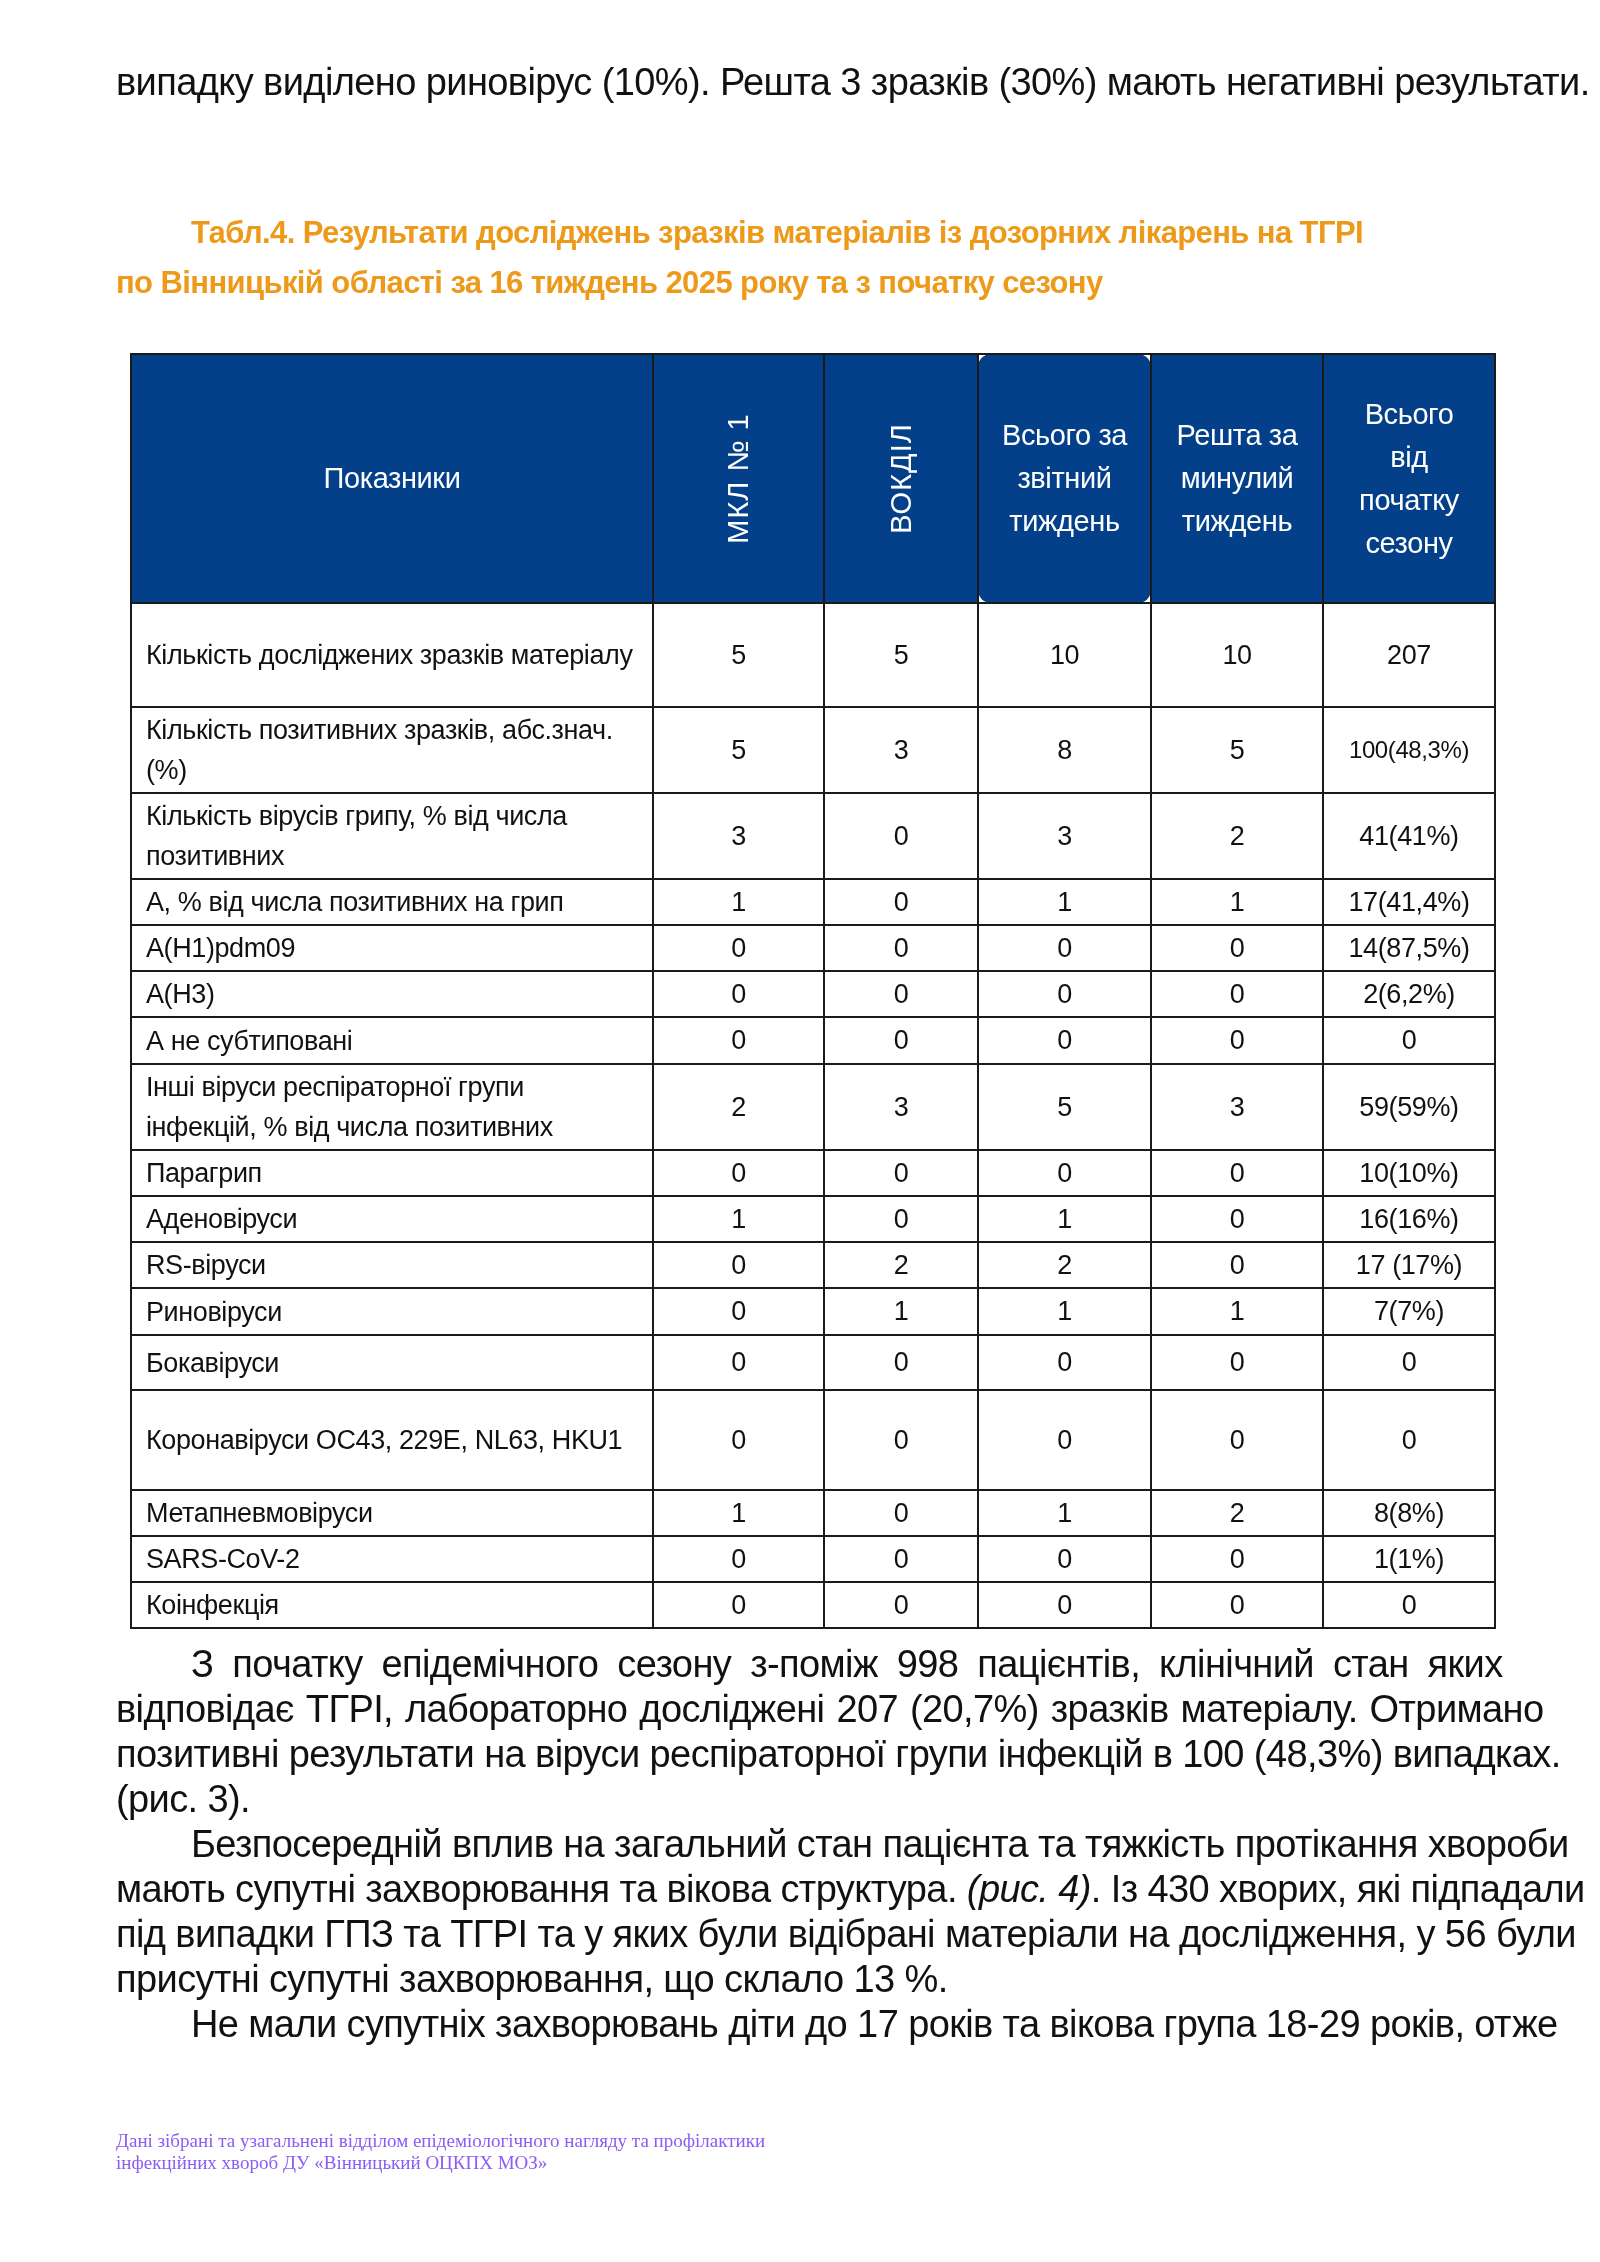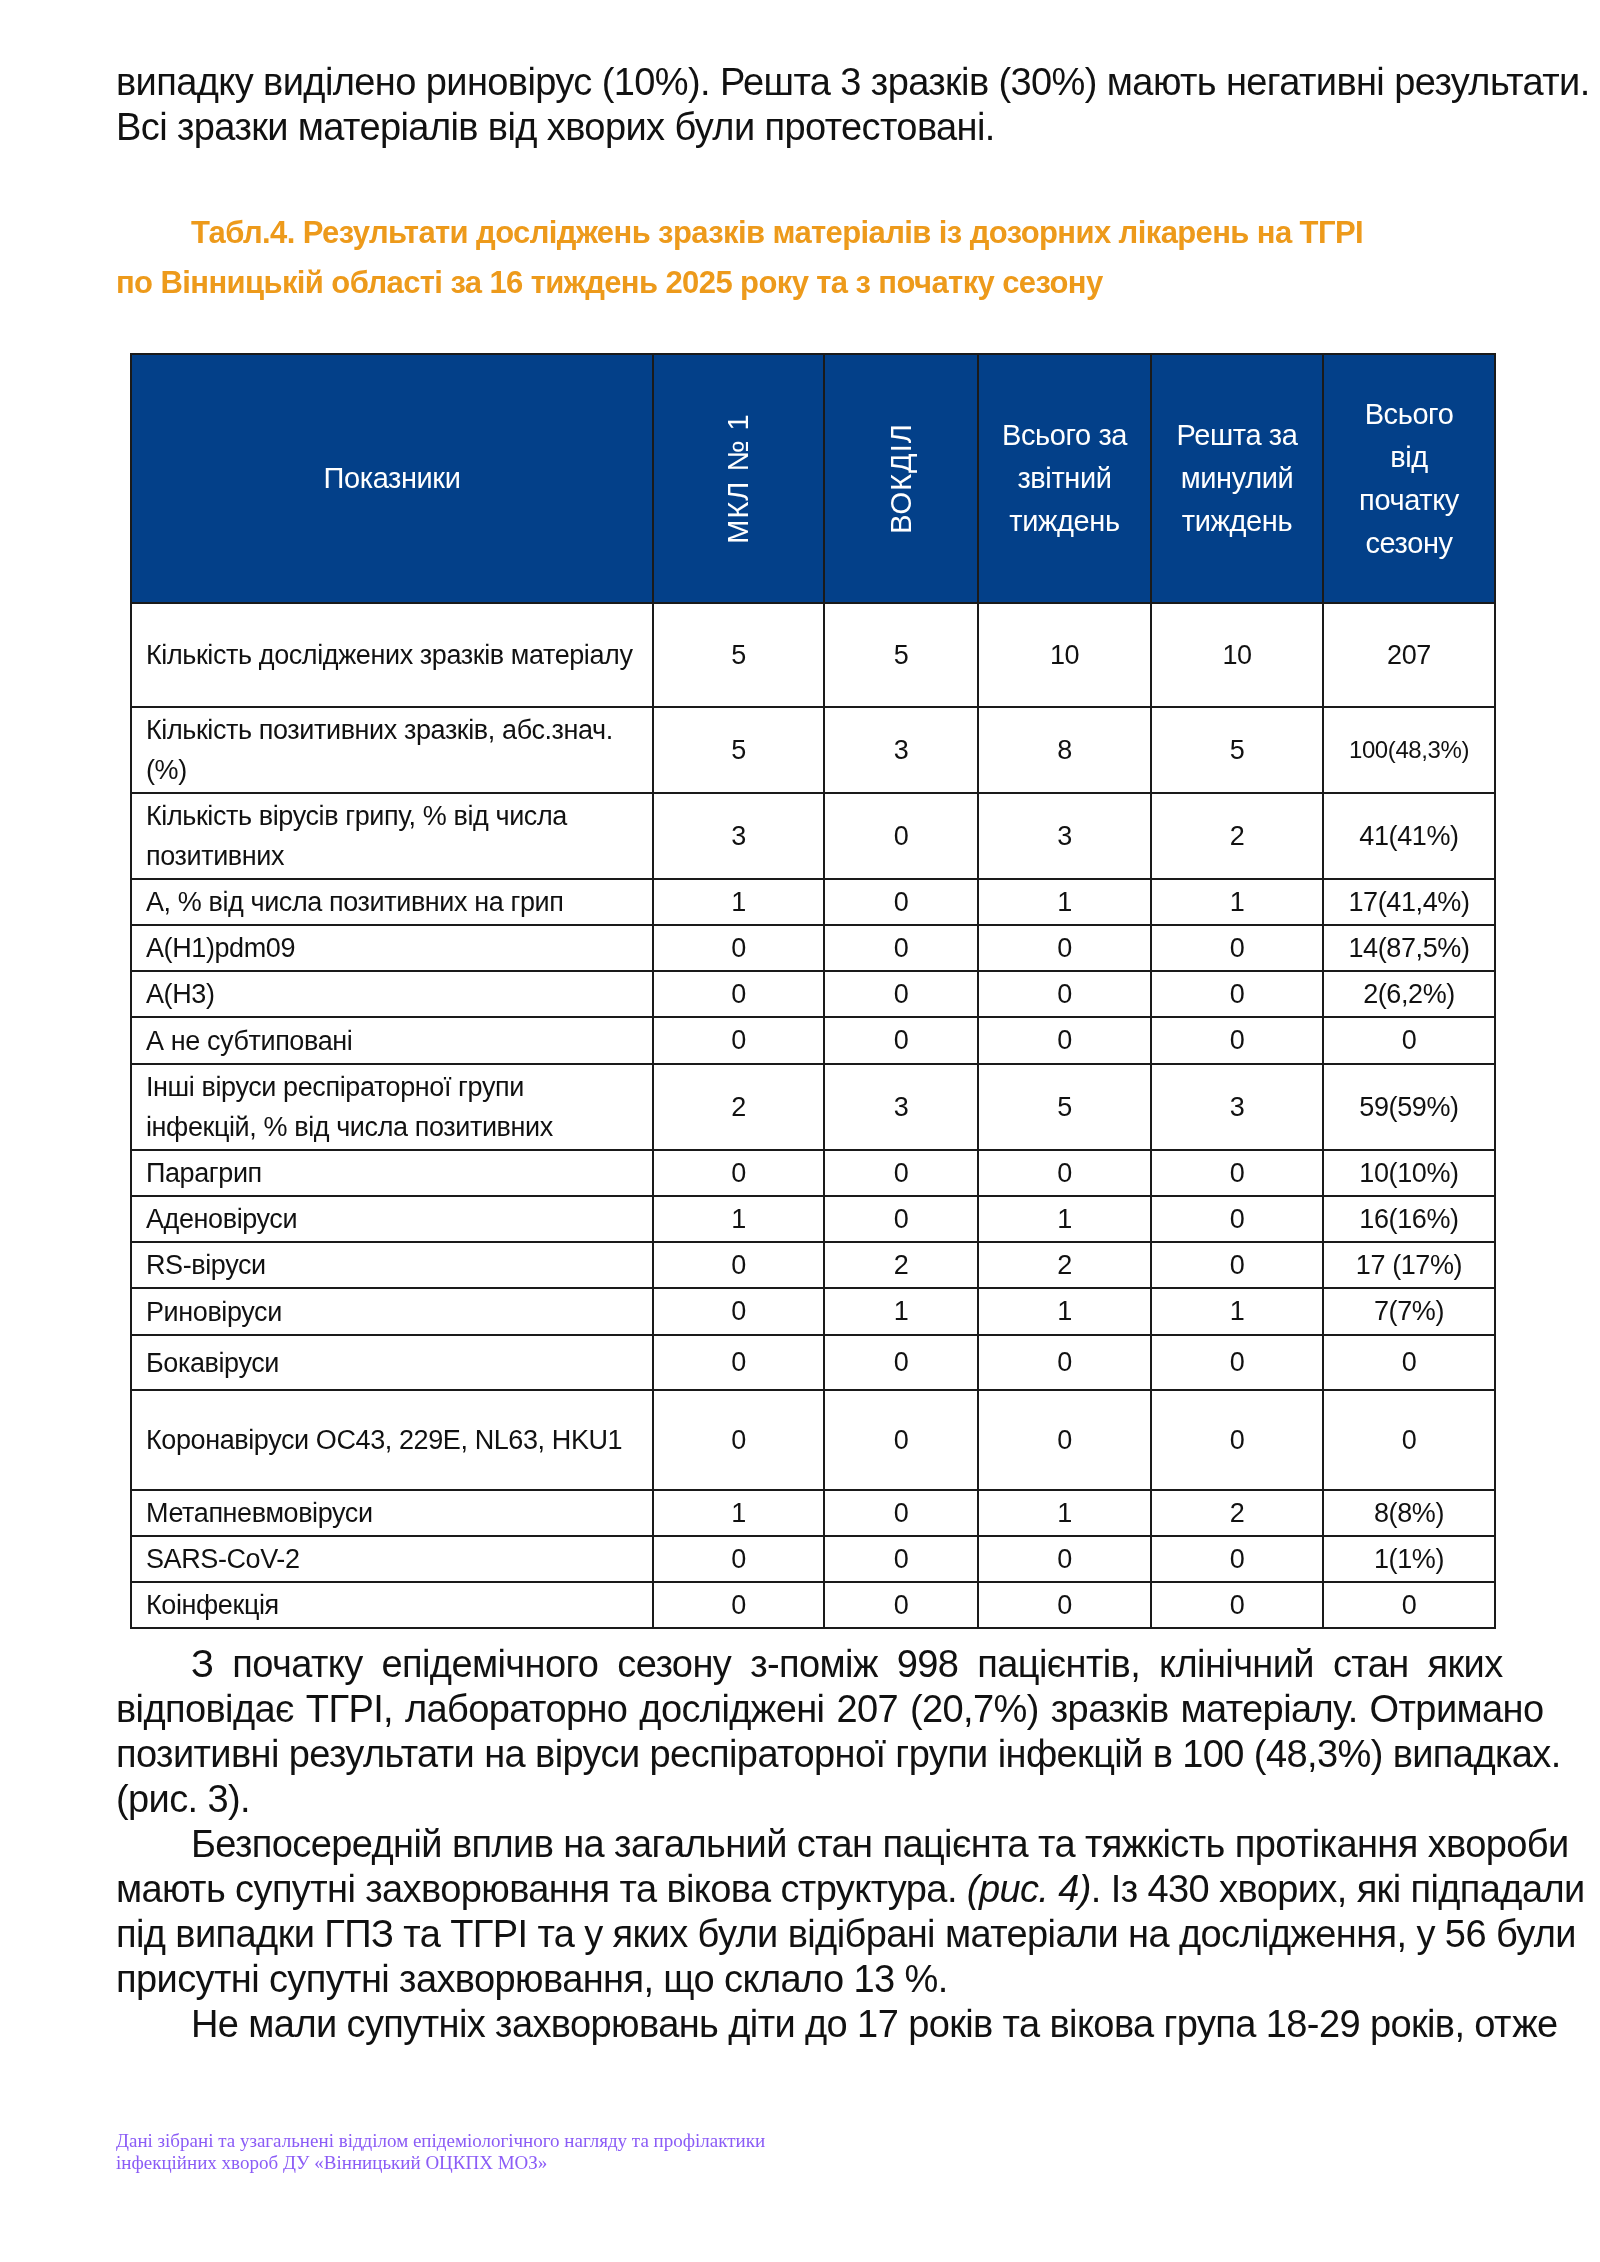--- a/index.html
+++ b/index.html
@@ -21,21 +21,20 @@
   .rot { display: inline-block; transform: rotate(-90deg); white-space: nowrap; font-size: 29px; letter-spacing: 1px; }
   .footer { position: absolute; left: 116px; top: 2130px; font-family: "Liberation Serif", "DejaVu Serif", serif;
             font-size: 19px; line-height: 22px; color: #8b5cf6; }
   .ital { font-style: italic; }
 </style>
 </head>
 <body>
 
 <div class="para" style="top:60px;">
   <span class="line" style="text-align:justify;text-align-last:justify;">випадку виділено риновірус (10%). Решта 3 зразків (30%) мають негативні результати.</span>
-  <span class="line">Всі зразки матеріалів від хворих були протестовані.</span>
 </div>
 
 <div class="caption" style="top:208px;">
   <div style="padding-left:75px;">Табл.4. Результати досліджень зразків матеріалів із дозорних лікарень на ТГРІ</div>
   <div>по Вінницькій області за 16 тиждень 2025 року та з початку сезону</div>
 </div>
 
 <table class="data">
   <colgroup>
     <col style="width:522px">
@@ -43,21 +42,21 @@
     <col style="width:154px">
     <col style="width:173px">
     <col style="width:172px">
     <col style="width:172px">
   </colgroup>
   <thead>
     <tr>
       <th>Показники</th>
       <th><span class="rot">МКЛ № 1</span></th>
       <th><span class="rot">ВОКДІЛ</span></th>
-      <th style="padding:0 10px;">Всього за звітний тиждень</th>
+      <th style="padding:0 10px;border-radius:13px;">Всього за звітний тиждень</th>
       <th style="padding:0 10px;">Решта за минулий тиждень</th>
       <th style="padding:0 22px;">Всього від початку сезону</th>
     </tr>
   </thead>
   <tbody id="tbody">
       <tr style="height: 104px;">
         <td class="lbl">Кількість досліджених зразків матеріалу</td>
         <td class="num">5</td>
         <td class="num">5</td>
         <td class="num">10</td>

